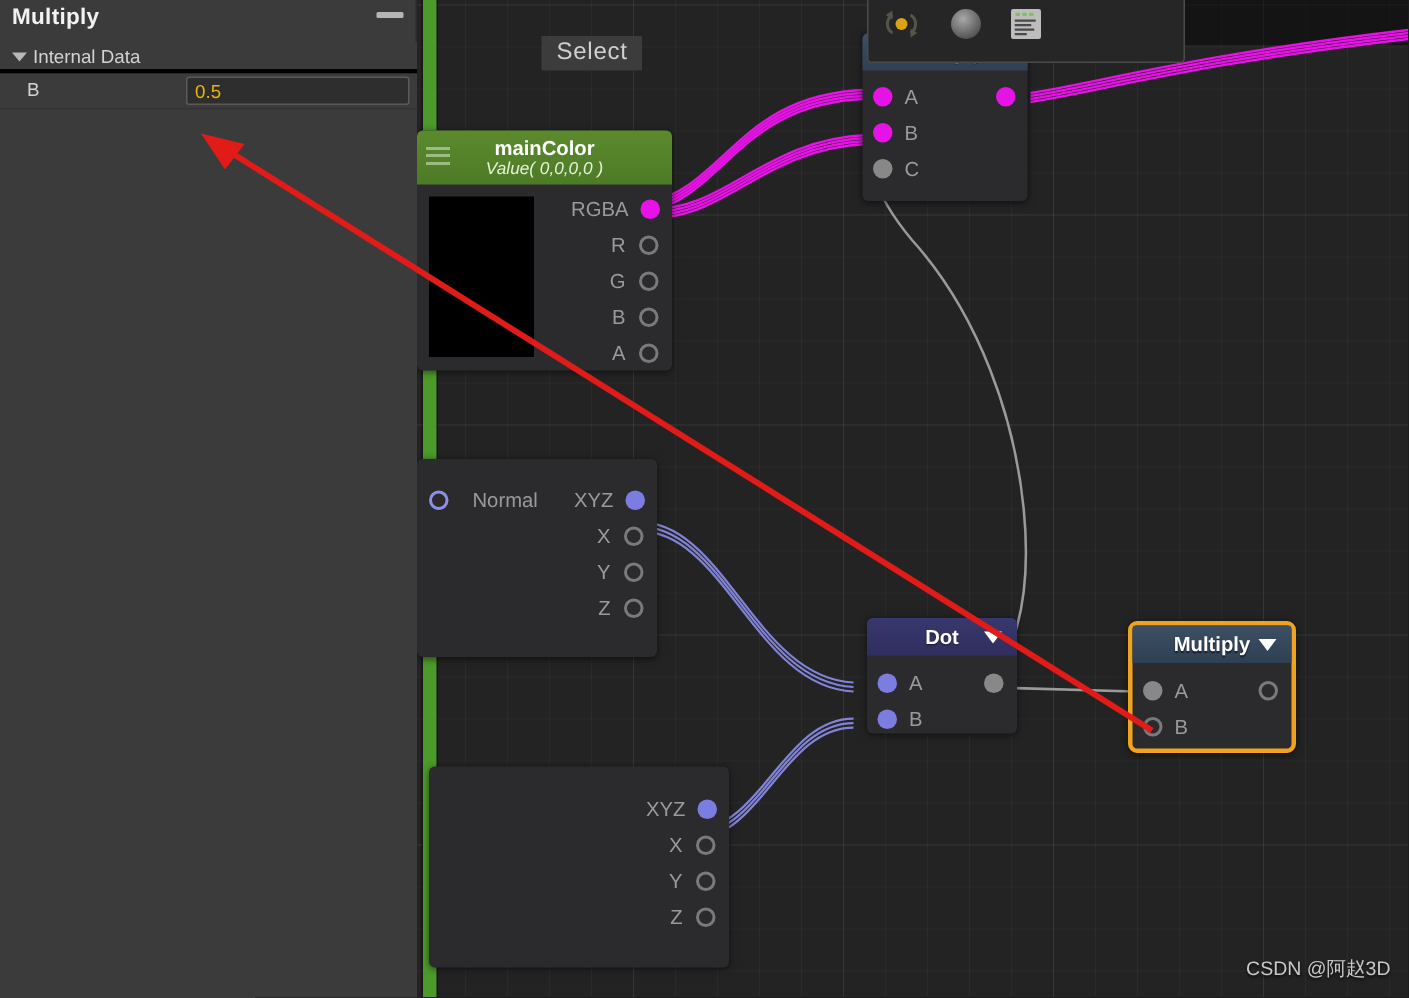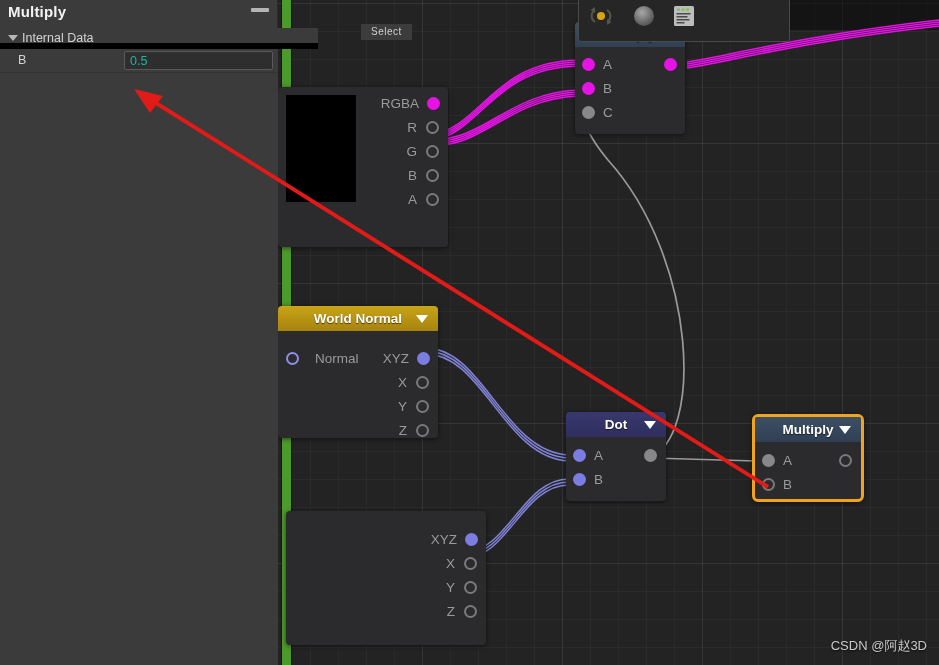--- a/index.html
+++ b/index.html
@@ -27,22 +27,22 @@
     position: absolute; left: 8px; top: 3px;
     font-size: 15px; font-weight: bold; color: #f2f2f2;
     letter-spacing: 0.2px;
   }
   #minimize-btn {
     position: absolute; right: 8px; top: 8px;
     width: 18px; height: 4px; background: #b5b5b5; border-radius: 1px;
     cursor: pointer;
   }
   #internal-data-row {
-    position: absolute; left: 0; top: 28px; width: 318px; height: 21px;
-    background: #3b3b3b; border-bottom: 6px solid #000000;
+    position: absolute; left: 0; top: 28px; width: 278px; height: 21px;
+    background: #3b3b3b; border-bottom: 3px solid #000000;
   }
   #internal-data-arrow {
     position: absolute; left: 8px; top: 7px;
     width: 0; height: 0;
     border-left: 5px solid transparent;
     border-right: 5px solid transparent;
     border-top: 6px solid #b8b8b8;
   }
   #internal-data-label {
     position: absolute; left: 22px; top: 3px;
@@ -55,21 +55,21 @@
   #prop-label-b {
     position: absolute; left: 18px; top: 4px;
     font-size: 12.5px; color: #d2d2d2;
   }
   #prop-input-b {
     position: absolute; left: 124px; top: 2px;
     width: 149px; height: 19px;
     background: #2e2e2e;
     border: 1px solid #5a5a5a;
     border-radius: 2px;
-    color: #14b8a6; font-size: 12.5px;
+    color: #eab308; font-size: 12.5px;
     font-family: "Liberation Sans", sans-serif;
     padding: 0 5px;
     outline: none;
   }
   #inspector-body {
     position: absolute; left: 0; top: 73px; width: 278px; bottom: 0;
     background: #3b3b3b;
   }
 
   
@@ -109,21 +109,21 @@
     position: absolute; left: 0; top: 10px; width: 212px; height: 30px;
     display: flex; align-items: center; gap: 14px; padding-left: 6px;
   }
   .tb-icon { cursor: pointer; display: flex; align-items: center; justify-content: center; }
   #tb-refresh { width: 32px; height: 26px; }
   #tb-sphere  { width: 26px; height: 26px; }
   #tb-select  { width: 26px; height: 26px; }
   #select-tooltip {
     position: absolute; left: 83px; top: 24px;
     background: #3c3c3c;
-    color: #cfcfcf; font-size: 10px;
+    color: #cfcfcf; font-size: 16px;
     padding: 2px 10px 3px 10px;
     letter-spacing: 0.5px;
     z-index: 35;
   }
   #toolbar-right-port {
     position: absolute; left: 468px; top: 7px;
     display: flex; align-items: center; gap: 9px;
     z-index: 28;
   }
   #toolbar-right-port .lbl { font-size: 13.5px; color: #5a5a5a; }
@@ -217,21 +217,21 @@
     background: linear-gradient(180deg, #c9a416 0%, #a68310 100%);
   }
 
   
   #node-wsld { left: 8px; top: 511px; width: 200px; height: 134px; }
   #node-wsld .node-header {
     background: linear-gradient(180deg, #c9c816 0%, #9f9e10 100%);
   }
 
   
-  #node-dot { left: 288px; top: 412px; width: 100px; height: 89px; text-align: right; }
+  #node-dot { left: 300px; top: 412px; width: 100px; height: 77px; text-align: right; }
   #node-dot .node-header {
     background: linear-gradient(180deg, #39386e 0%, #2f2e5e 100%);
   }
 
   
   #node-mult-sel { left: 474px; top: 414px; width: 112px; height: 88px;
     border: 3px solid #f0a31e; border-radius: 6px; background: #2b2b2e; }
   #node-mult-sel .node-header {
     background: linear-gradient(180deg, #3d4f63 0%, #2f4055 100%);
     border-radius: 2px 2px 0 0;
@@ -325,20 +325,25 @@
           <span class="port-label" style="margin-left:8px;">B</span>
         </div>
         <div class="port-row" style="padding-left:7px;">
           <span class="dot dot-grey"></span>
           <span class="port-label" style="margin-left:8px;">C</span>
         </div>
       </div>
     </div>
 
     <div id="node-maincolor" class="node">
+      <div class="node-header">
+        <span id="maincolor-grip"></span>
+        <span id="maincolor-title">mainColor</span>
+        <span id="maincolor-sub">Value( 0,0,0,0 )</span>
+      </div>
       <div class="node-body" style="height:124px;border-radius:20px;">
         <div id="maincolor-swatch"></div>
         <div class="port-row" style="position:absolute; right:8px; top:4px; gap:8px;">
           <span class="port-label">RGBA</span>
           <span class="dot dot-magenta"></span>
         </div>
         <div class="port-row" style="position:absolute; right:9px; top:28px; gap:9px;">
           <span class="port-label">R</span>
           <span class="ring-grey"></span>
         </div>
@@ -351,24 +356,20 @@
           <span class="ring-grey"></span>
         </div>
         <div class="port-row" style="position:absolute; right:9px; top:100px; gap:9px;">
           <span class="port-label">A</span>
           <span class="ring-grey"></span>
         </div>
       </div>
     </div>
 
     <div id="node-worldnormal" class="node">
-      <div class="node-header">
-        <span class="node-title">World Normal</span>
-        <span class="node-caret"></span>
-      </div>
       <div class="node-body" style="height:107px;">
         <div class="port-row" style="position:absolute; left:8px; top:15px; gap:16px;">
           <span class="ring-blue"></span>
           <span class="port-label">Normal</span>
         </div>
         <div class="port-row" style="position:absolute; right:8px; top:15px; gap:8px;">
           <span class="port-label">XYZ</span>
           <span class="dot dot-blue"></span>
         </div>
         <div class="port-row" style="position:absolute; right:9px; top:39px; gap:9px;">

